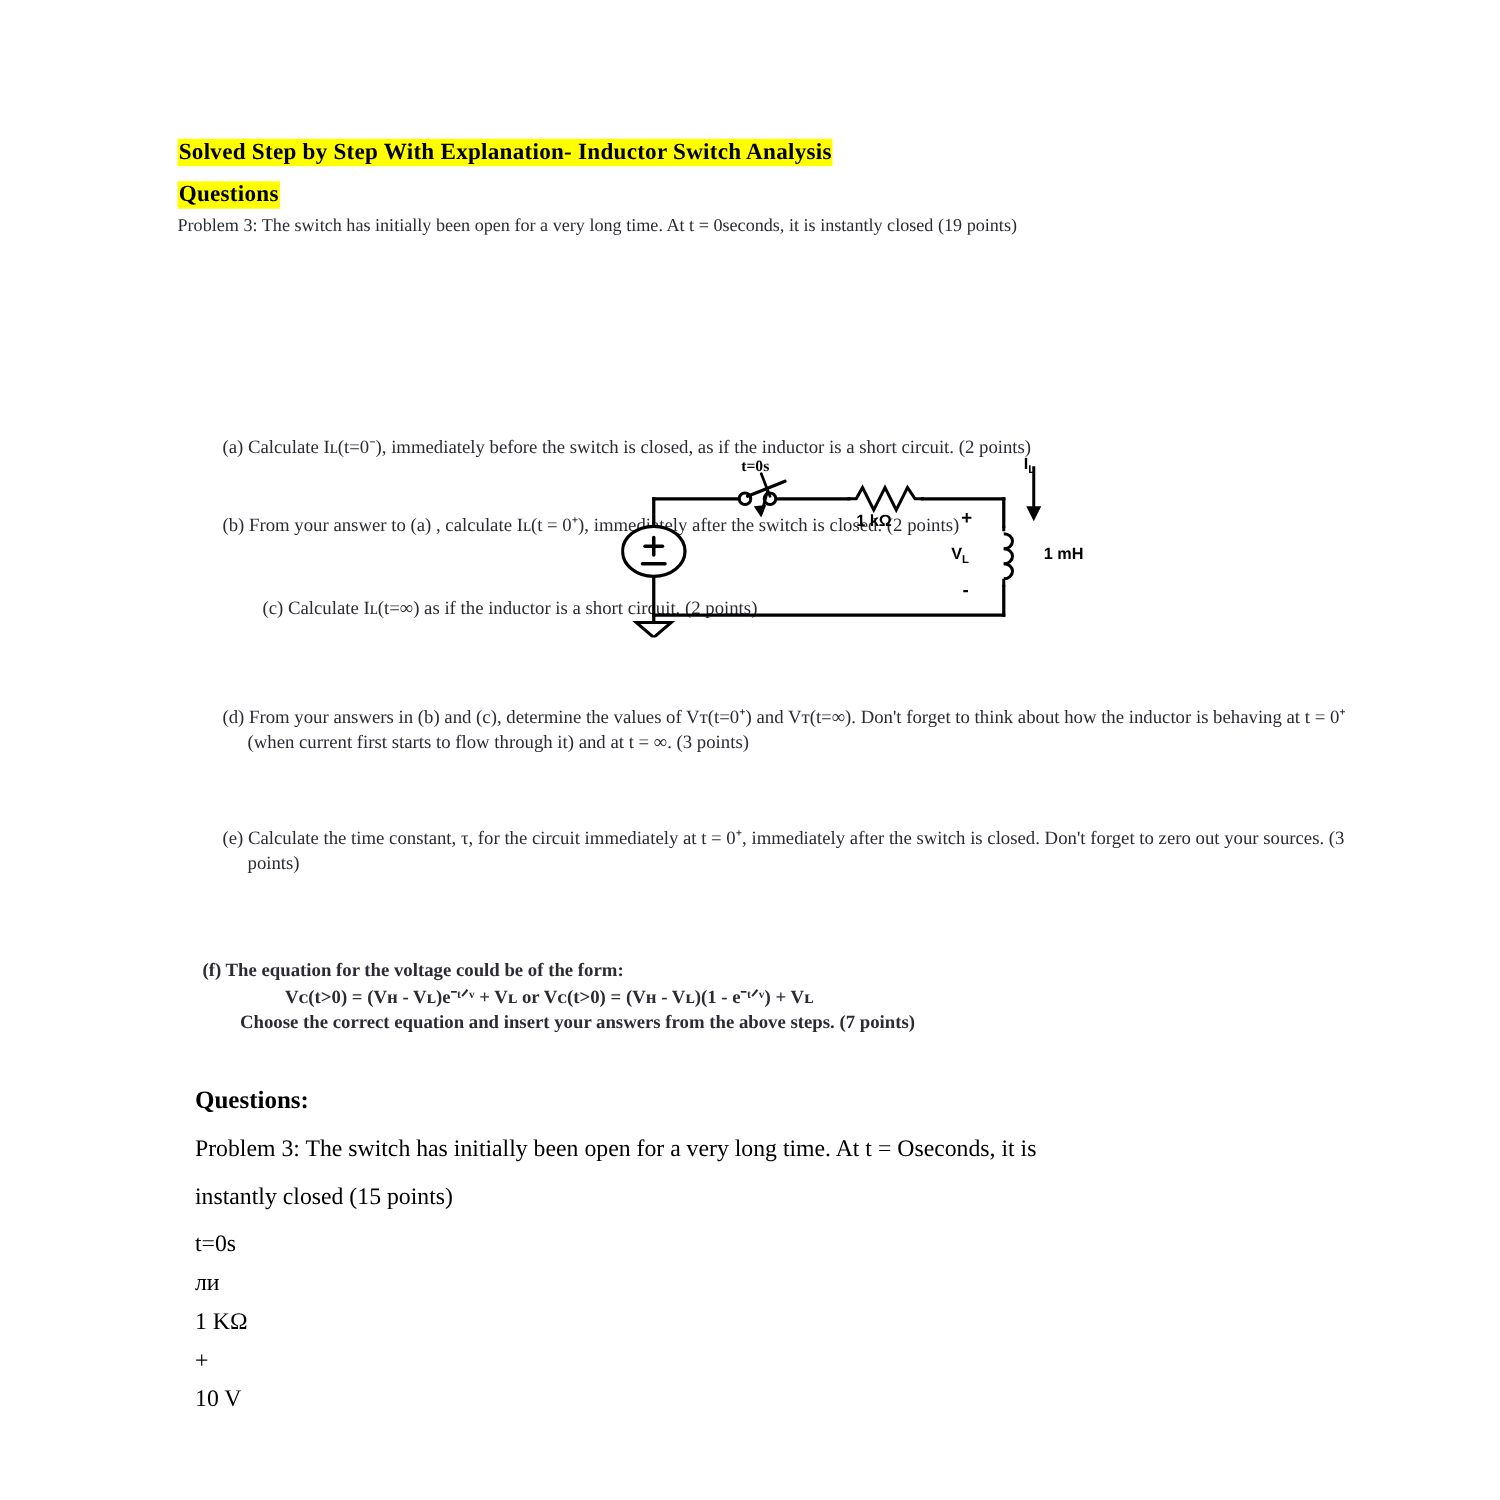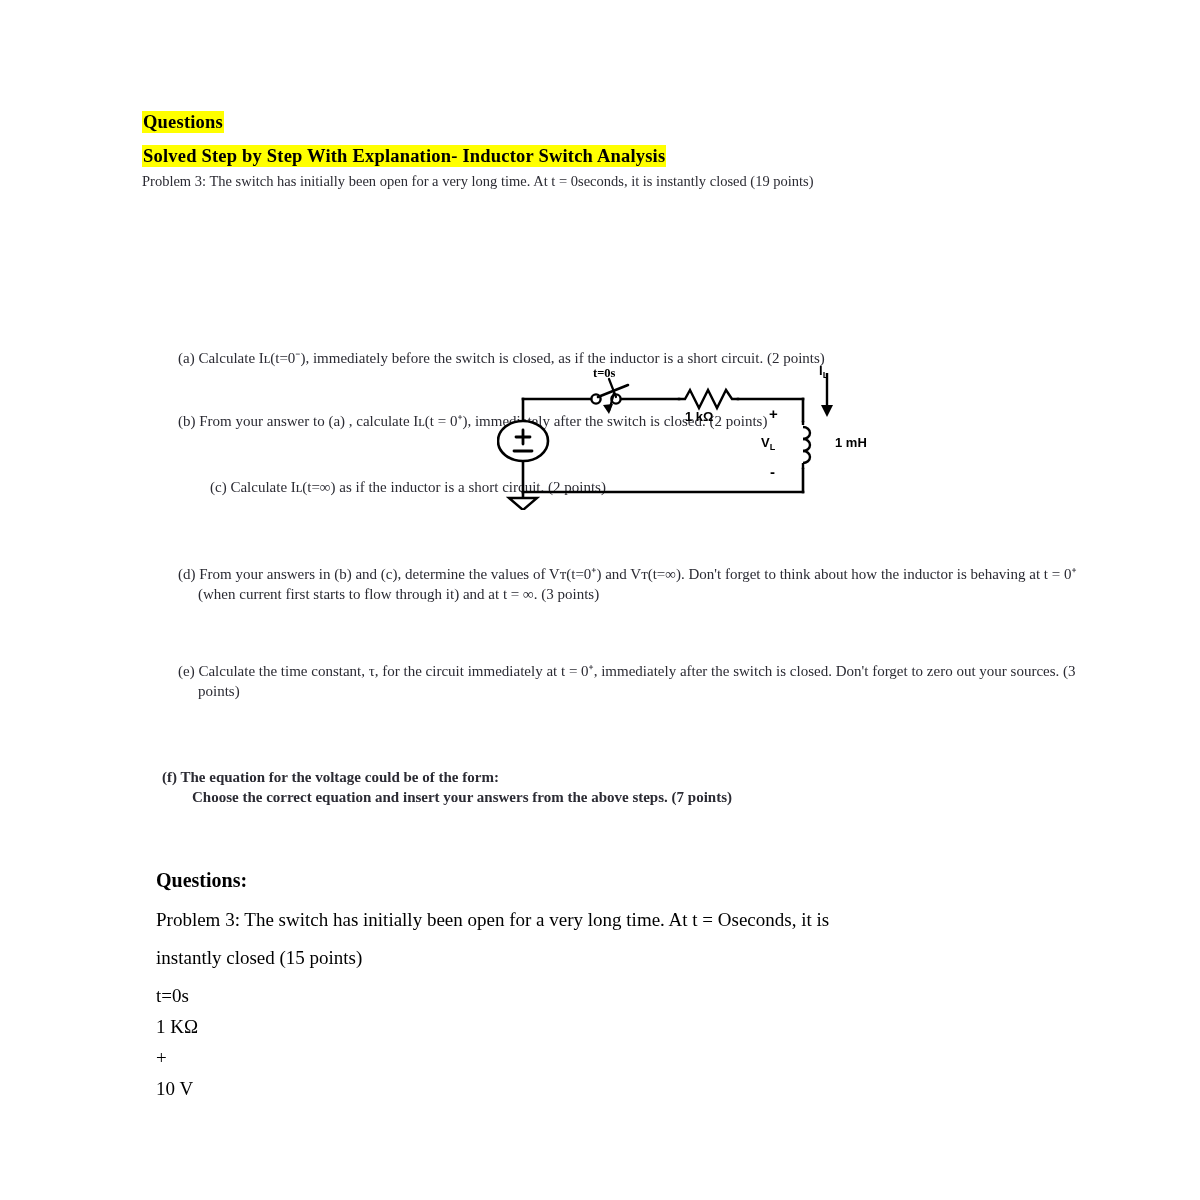--- a/index.html
+++ b/index.html
@@ -122,36 +122,37 @@
     font-size: 19px;
     line-height: 31px;
   }
 </style>
 </head>
 <body>
 
 <div class="page">
 
   <div class="heading-block">
+    <div class="hl-line"><span class="hl">Solved Step by Step With  Explanation- Inductor Switch Analysis</span></div>
     <div class="hl-line"><span class="hl">Questions</span></div>
-    <div class="hl-line"><span class="hl">Solved Step by Step With  Explanation- Inductor Switch Analysis</span></div>
   </div>
 
   <div class="scan">
 
     <div class="prob-head"><b>Problem 3</b><span>: The switch has initially been open for a very long time.  At t = 0seconds, it is instantly closed (19 points)</span></div>
 
     <div class="part part-a">(a) Calculate Iʟ(t=0⁻), immediately before the switch is closed, as if the inductor is a short circuit. (2 points)</div>
     <div class="part part-b">(b) From your answer to (a) , calculate Iʟ(t = 0⁺), immediately after the switch is closed. (2 points)</div>
     <div class="part part-c">(c) Calculate Iʟ(t=∞) as if the inductor is a short circuit.  (2 points)</div>
     <div class="part part-d">(d) From your answers in (b) and (c), determine the values of Vᴛ(t=0⁺) and Vᴛ(t=∞).  Don't forget to think about how the inductor is behaving at t = 0⁺ (when current first starts to flow through it) and at t = ∞. (3 points)</div>
     <div class="part part-e">(e) Calculate the time constant, τ, for the circuit immediately at t = 0⁺, immediately after the switch is closed. Don't forget to zero out your sources. (3 points)</div>
 
     <div class="part part-f">
       <span>(f) The equation for the voltage could be of the form:</span>
+      <span class="eqline">Vᴄ(t&gt;0) = (Vʜ - Vʟ)e⁻ᵗᐟᵛ + Vʟ  or  Vᴄ(t&gt;0) = (Vʜ - Vʟ)(1 - e⁻ᵗᐟᵛ) + Vʟ</span>
       <span class="eqtail">Choose the correct equation and insert your answers from the above steps. (7 points)</span>
     </div>
 
     <div class="circuit">
       <svg width="420" height="145" viewBox="0 0 420 145" xmlns="http://www.w3.org/2000/svg">
         <g stroke="#000000" stroke-width="2.6" fill="none" stroke-linecap="square">
 
           <path d="M26,34 L96,34"></path>
 
           <path d="M122,34 L182,34"></path>
@@ -223,18 +224,19 @@
       </svg>
     </div>
 
   </div>
 
   <div class="lower">
     <h2>Questions:</h2>
     <p class="para">Problem 3: The switch has initially been open for a very long time. At t = Oseconds, it is</p>
     <p class="para last">instantly closed (15 points)</p>
     <p class="item">t=0s</p>
+    <p class="item">ли</p>
     <p class="item">1 KΩ</p>
     <p class="item">+</p>
     <p class="item">10 V</p>
   </div>
 
 </div>
 
 </body></html>

